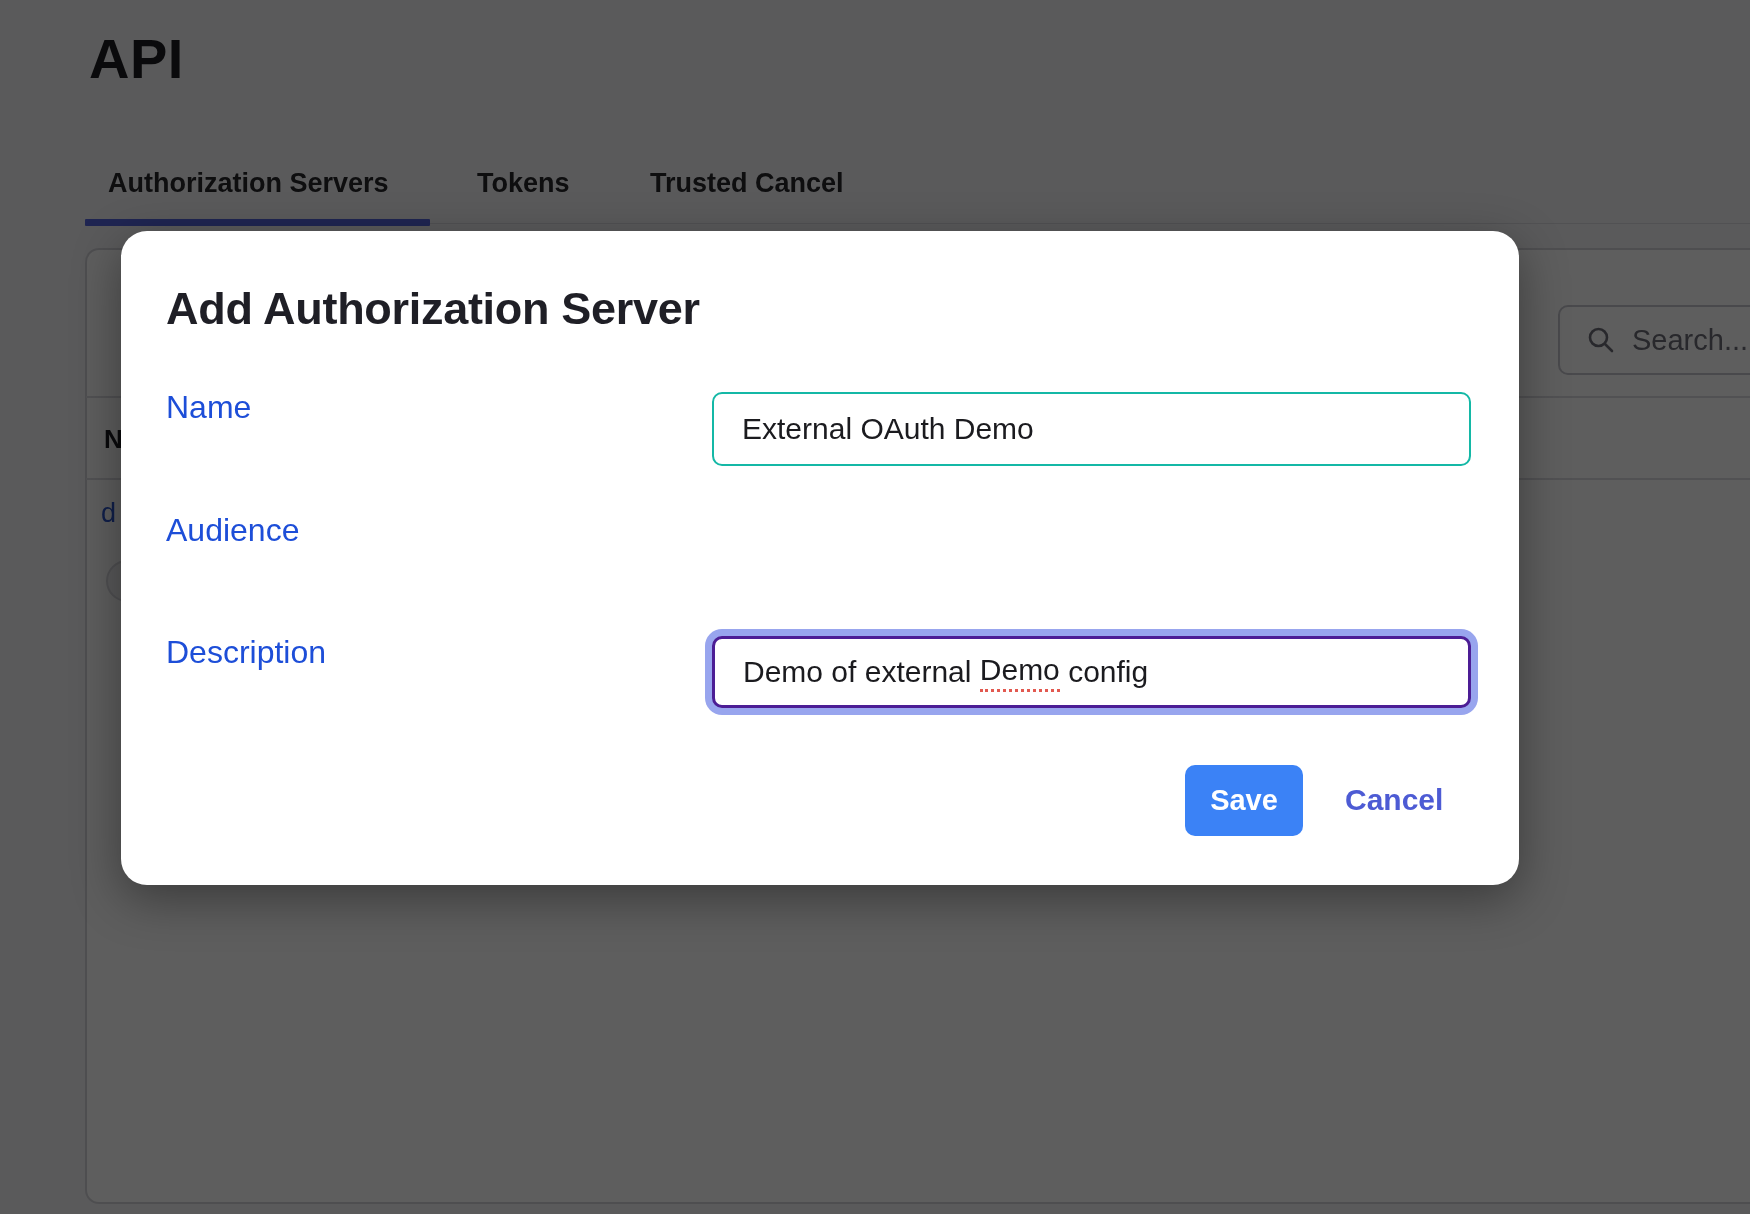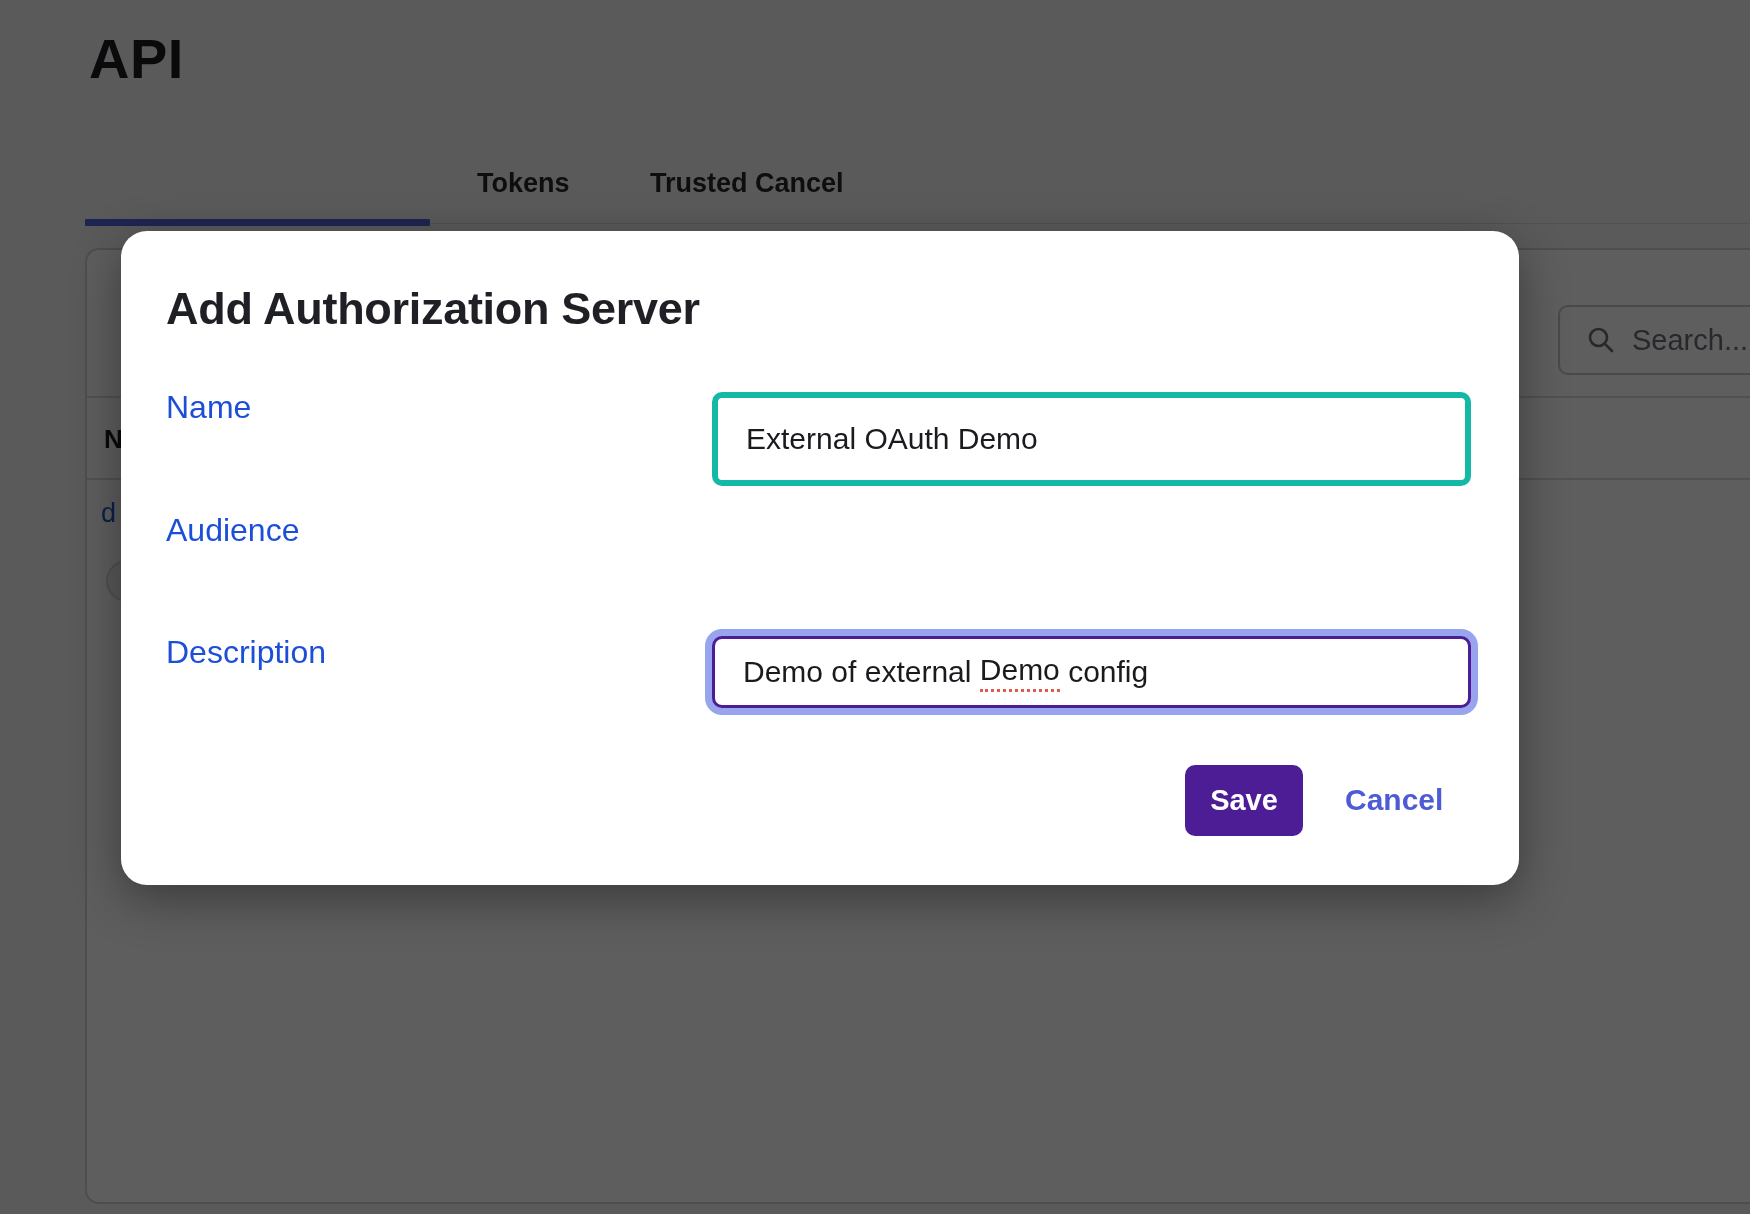--- a/index.html
+++ b/index.html
@@ -71,55 +71,56 @@
     position: absolute; left: 45px; top: 52px;
     font-size: 45px; font-weight: 700; letter-spacing: -0.3px; color: #1f1f26;
   }
   .field-label {
     position: absolute; left: 45px; font-size: 32px; color: #1d4ed8;
   }
   .label-name        { top: 158px; }
   .label-audience    { top: 281px; }
   .label-description { top: 403px; }
   .text-field {
-    position: absolute; left: 591px; width: 759px; height: 94px;
-    border: 6px solid #14b8a6; border-radius: 10px; background: #fff;
+    position: absolute; left: 591px; width: 759px; height: 74px;
+    border: 2px solid #14b8a6; border-radius: 10px; background: #fff;
     font-family: "Liberation Sans", "DejaVu Sans", sans-serif;
     font-size: 30px; color: #1b1b1f; padding: 0 28px; outline: none;
   }
   .field-name     { top: 161px; }
   .field-audience { top: 284px; font-size: 29px; }
   .field-description {
     top: 405px; height: 72px;
     border: 3px solid #4c1d95;
     box-shadow: 0 0 0 7px #98a5ee;
     display: flex; align-items: center;
     white-space: pre; cursor: text;
   }
   .misspelled {
     border-bottom: 3px dotted #e25950;
     padding-bottom: 2px;
   }
   .save-button {
     position: absolute; left: 1064px; top: 534px; width: 118px; height: 71px;
-    background: #4c1d95; border: none; border-radius: 10px;
+    background: #3b82f6; border: none; border-radius: 10px;
     font-family: "Liberation Sans", "DejaVu Sans", sans-serif;
     font-size: 29px; font-weight: 700; color: #ffffff; cursor: pointer;
   }
   .cancel-link {
     position: absolute; left: 1224px; top: 552px; width: 118px;
     font-size: 30px; font-weight: 700; color: #4d5bd4; cursor: pointer;
   }
 </style>
 </head>
 <body>
 
 <div class="page-title">API</div>
 
 <div class="tabs">
+  <div class="tab tab-1">Authorization Servers</div>
   <div class="tab tab-2">Tokens</div>
   <div class="tab tab-3">Trusted Cancel</div>
   <div class="tabs-baseline"></div>
   <div class="tab-underline"></div>
 </div>
 
 <div class="content-card"></div>
 <div class="card-divider-1"></div>
 <div class="card-divider-2"></div>
 <div class="col-header-fragment">N</div>

